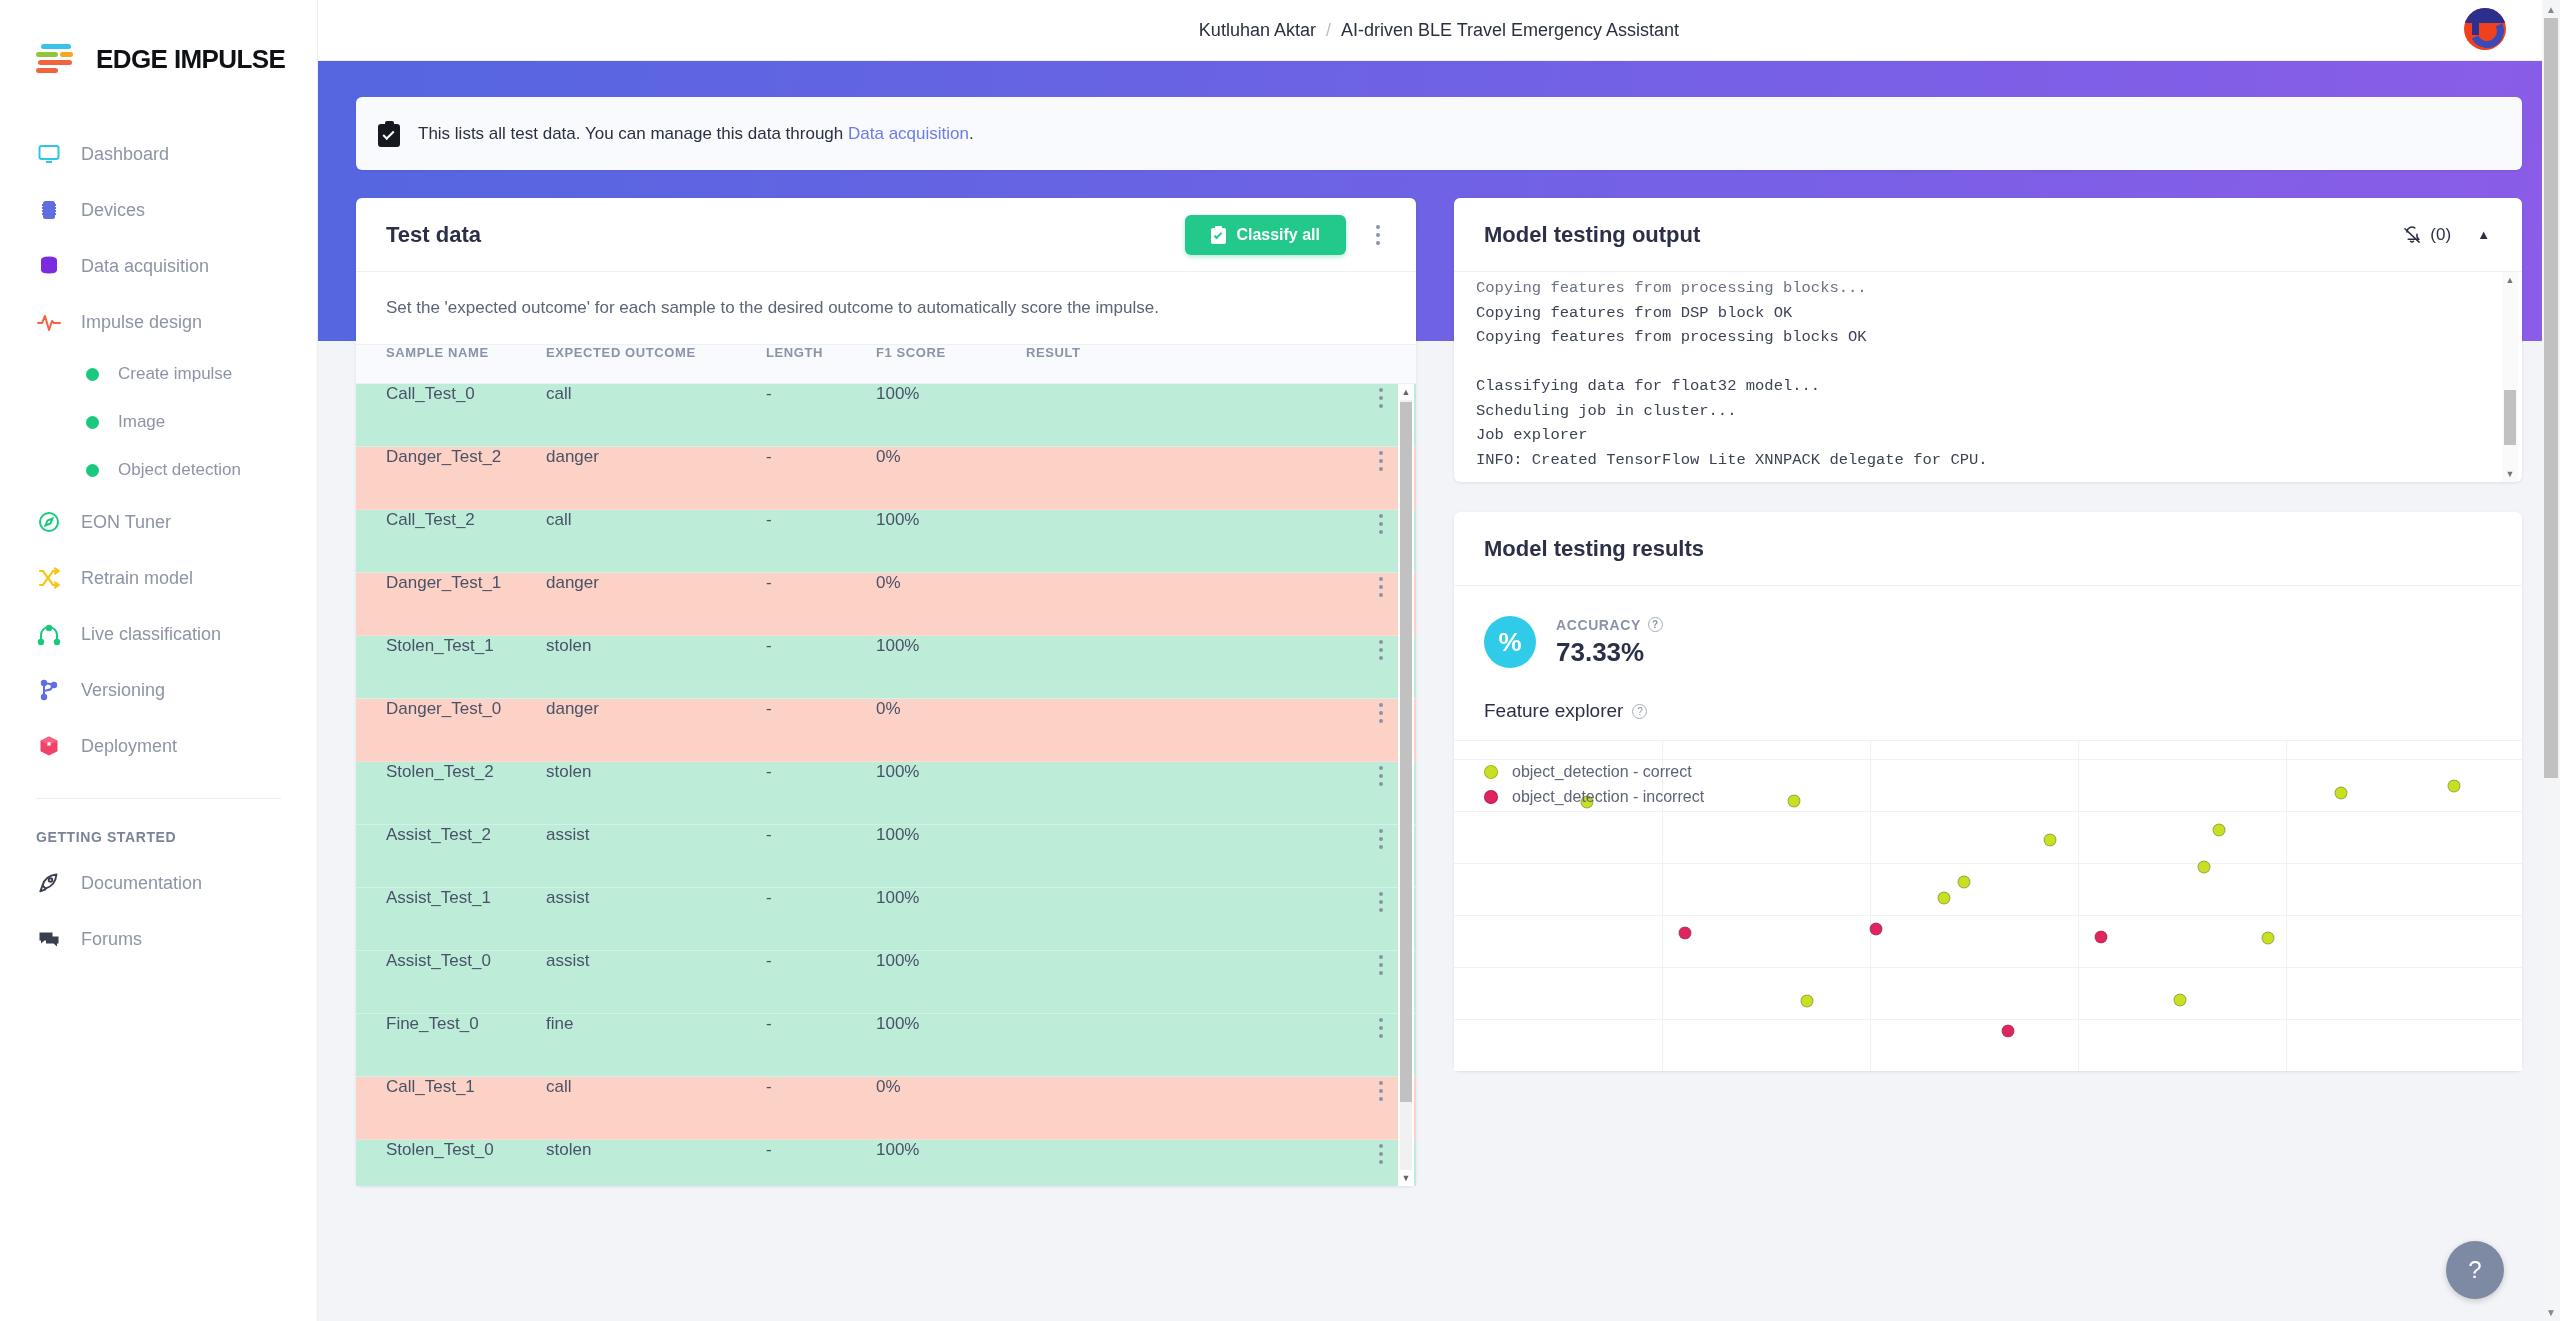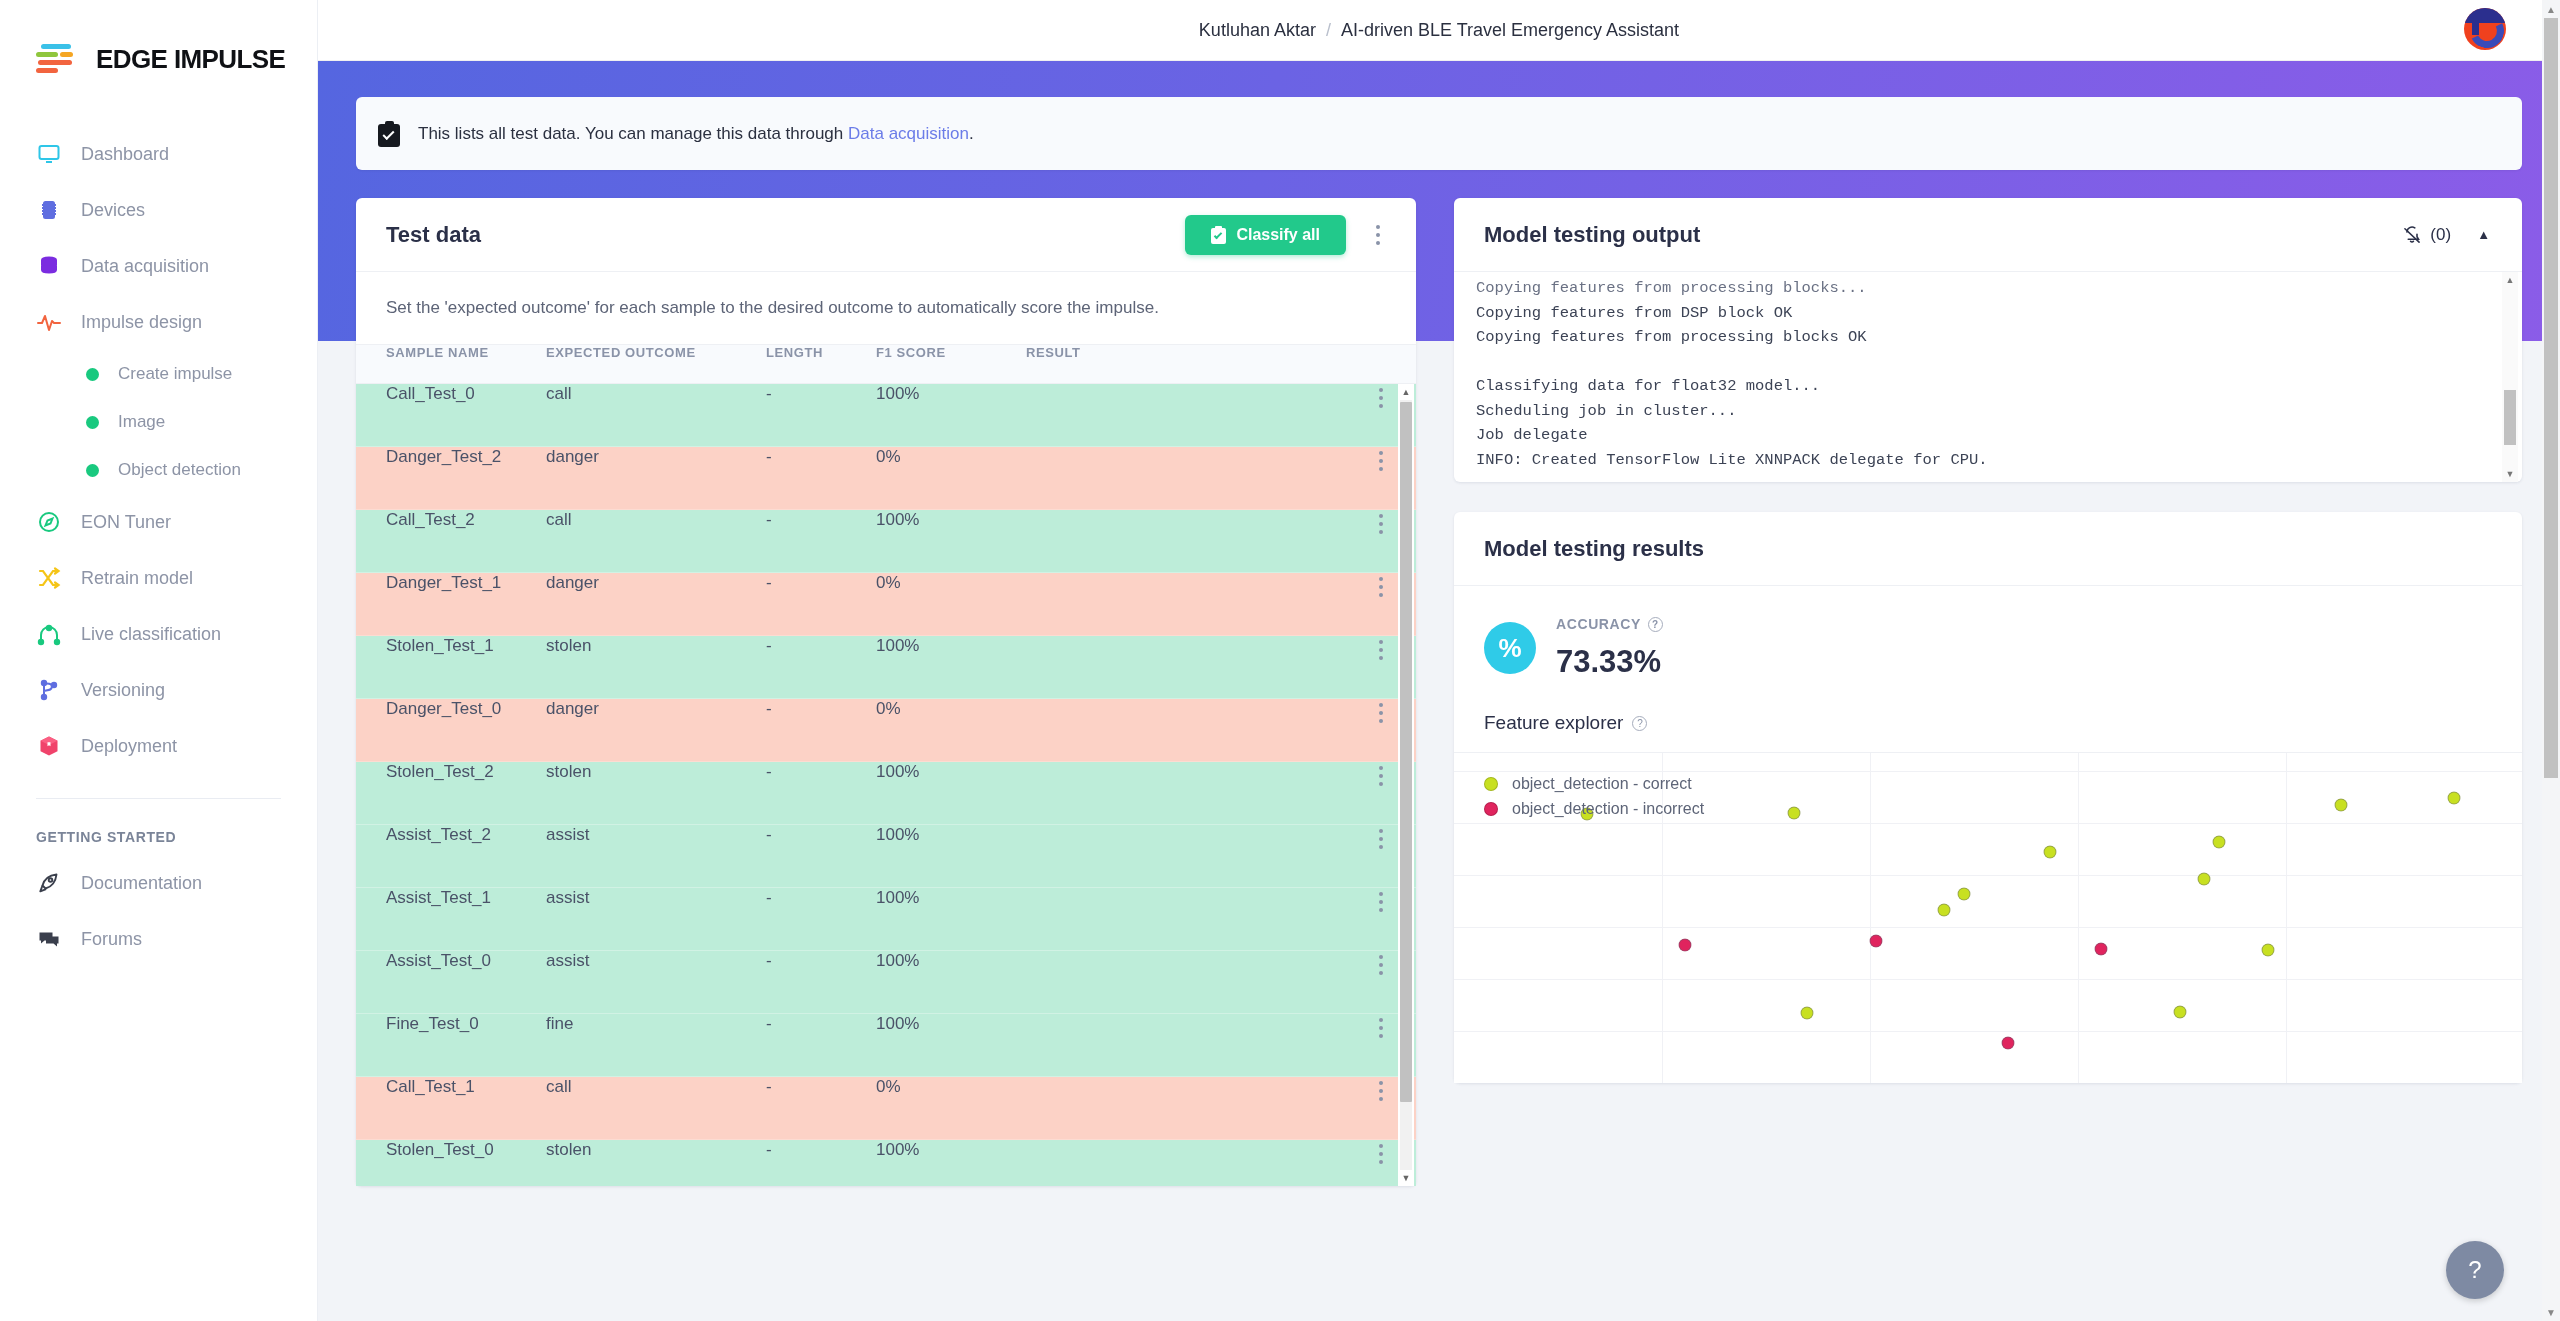--- a/index.html
+++ b/index.html
@@ -163,21 +163,21 @@
   .collapse-ic { font-size:13px; color:#2b3048; cursor:pointer; padding: 0 6px; }
 
   
   .res-head { height: 74px; display:flex; align-items:center; padding-left: 30px; border-bottom:1px solid #eef0f4; }
   .acc-row { display:flex; align-items:center; gap: 20px; padding: 30px 30px 0 30px; }
   .acc-badge {
     width: 52px; height:52px; border-radius:50%; background:#2fcbe8; color:#fff;
     display:flex; align-items:center; justify-content:center; font-size:26px; font-weight:bold; flex:none;
   }
   .acc-label { font-size:14px; letter-spacing:.6px; color:#8a93a8; font-weight:600; display:flex; align-items:center; gap:7px; }
-  .acc-val { font-size: 31px; font-weight:600; color:#2b3048; margin-top:12px; }
+  .acc-val { font-size: 26px; font-weight:600; color:#2b3048; margin-top:4px; }
   .qmark {
     width:15px; height:15px; border-radius:50%; border:1.4px solid #a6adbd; color:#8a93a8;
     font-size:10px; display:inline-flex; align-items:center; justify-content:center; cursor:pointer;
   }
   .fe-title {
     padding: 32px 30px 18px 30px; font-size: 19px; color:#2b3048; font-weight:500;
     display:flex; align-items:center; gap:9px; border-bottom:1px solid #eef0f4;
   }
   .plot { position:relative; height: 330px; overflow:hidden; background:#fff; }
   .legend { position:absolute; left:30px; top:18px; z-index:3; }
@@ -634,21 +634,21 @@
               </div>
             </div>
             <div class="out-body">
               <div id="loglines" style="margin-top: -10px;">
                   <div class="logline clip">Copying features from processing blocks...</div>
                   <div class="logline">Copying features from DSP block OK</div>
                   <div class="logline">Copying features from processing blocks OK</div>
                   <div class="logline">&nbsp;</div>
                   <div class="logline">Classifying data for float32 model...</div>
                   <div class="logline">Scheduling job in cluster...</div>
-                  <div class="logline">Job delegate</div>
+                  <div class="logline">Job explorer</div>
                   <div class="logline">INFO: Created TensorFlow Lite XNNPACK delegate for CPU.</div>
                 </div>
               <div class="osb">
                 <div class="arw">▲</div>
                 <div class="thb"></div>
                 <div class="arw bot">▼</div>
               </div>
             </div>
           </div>
 

